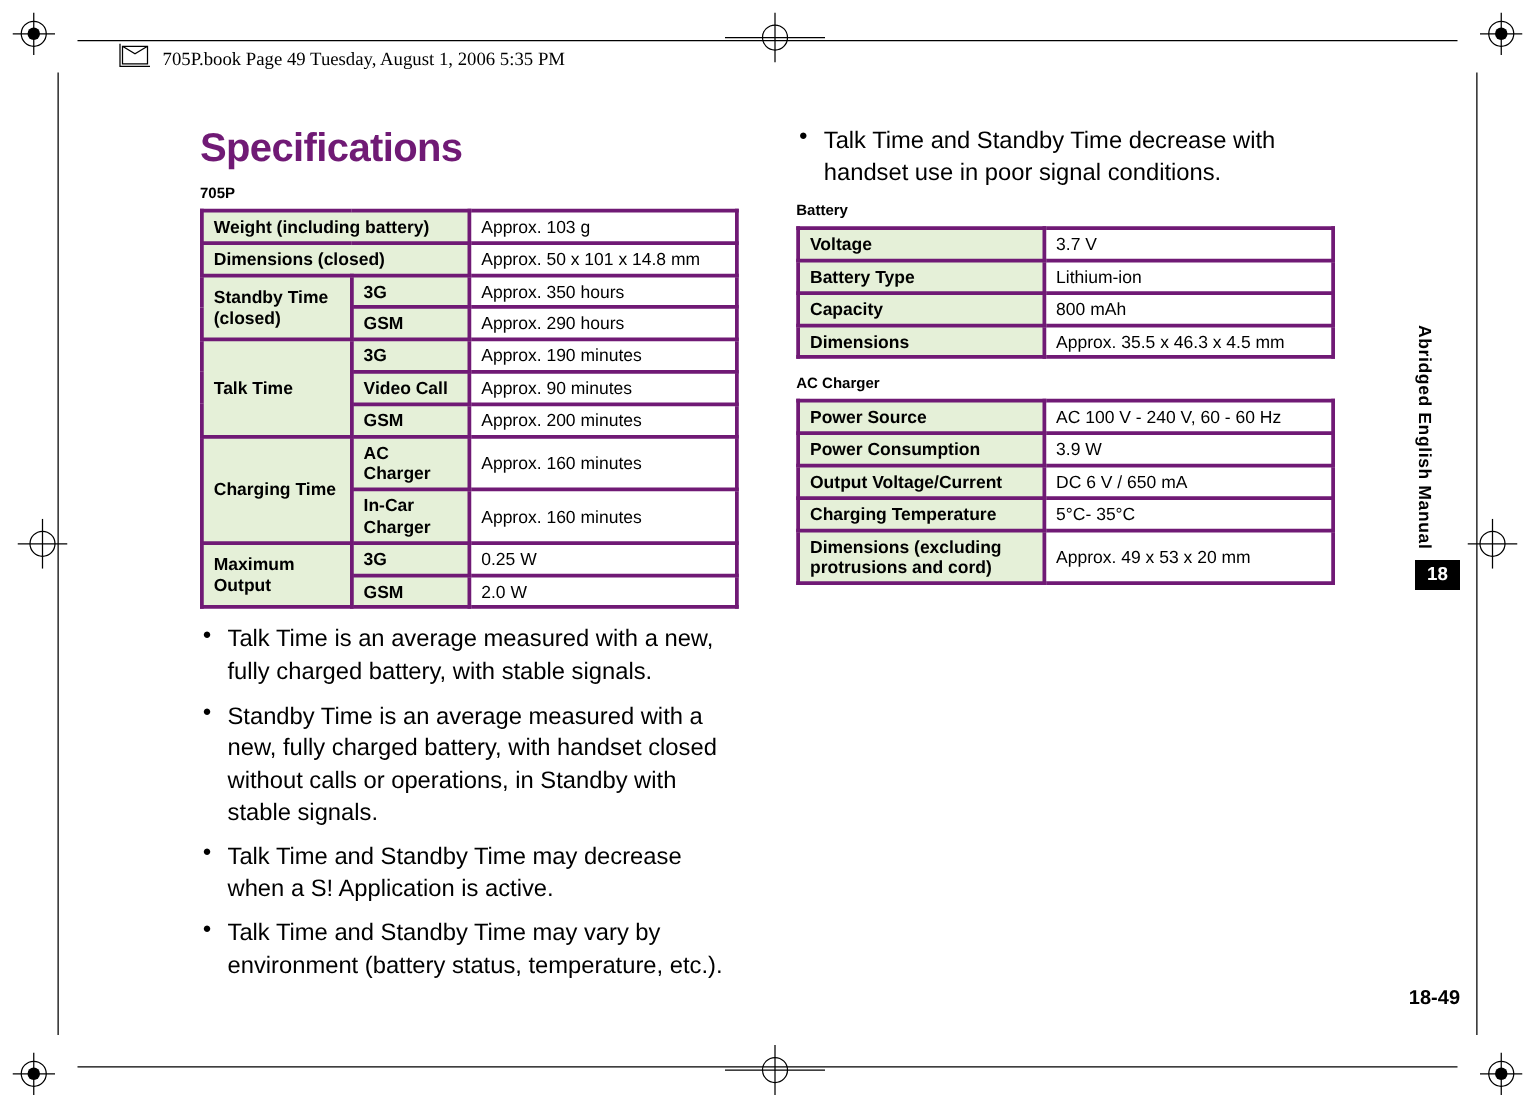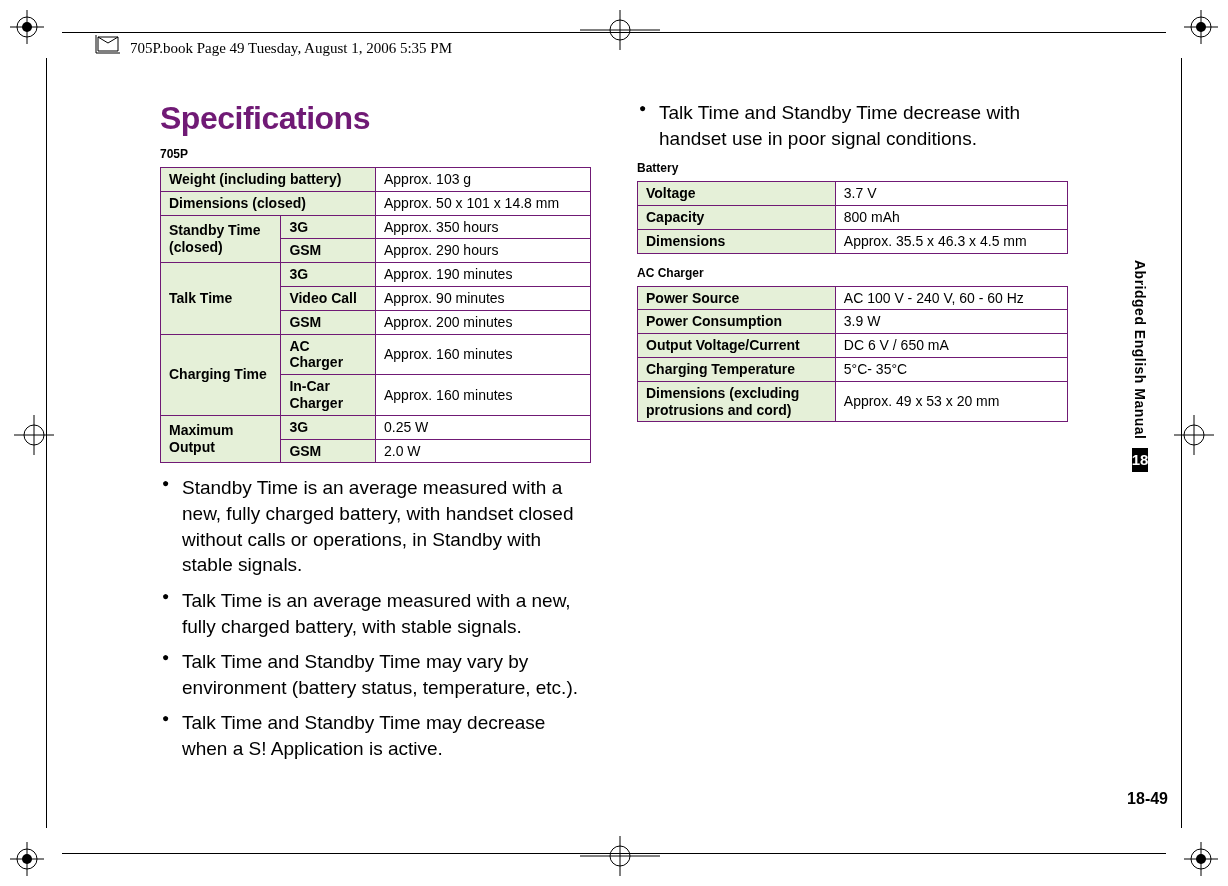--- a/index.html
+++ b/index.html
@@ -64,21 +64,21 @@
     margin-top: 10px;
   }
 
   table.spec {
     width: 100%;
     border-collapse: collapse;
     font-size: 14px;
     margin-bottom: 12px;
   }
   table.spec td, table.spec th {
-    border: 1px solid #701a75;
+    border: 3px solid #701a75;
     padding: 3px 8px;
     text-align: left;
     vertical-align: middle;
     line-height: 1.2;
   }
   table.spec .label {
     background: #e5f0d8;
     font-weight: bold;
   }
 
@@ -112,21 +112,21 @@
     writing-mode: vertical-rl;
     font-weight: bold;
     font-size: 14px;
     letter-spacing: 0.5px;
   }
   .chapter-box {
     background: #000;
     color: #fff;
     font-weight: bold;
     font-size: 15px;
-    width: 16px;
+    width: 36px;
     height: 24px;
     display: flex;
     align-items: center;
     justify-content: center;
     margin-top: 8px;
   }
 
   .page-num {
     position: absolute;
     right: 60px;
@@ -264,40 +264,44 @@
         <td>0.25 W</td>
       </tr>
       <tr>
         <td class="label">GSM</td>
         <td>2.0 W</td>
       </tr>
     </tbody>
       </table>
 
     <ul class="notes">
+      <li>Talk Time is an average measured with a new, fully charged battery, with stable signals.</li>
       <li>Standby Time is an average measured with a new, fully charged battery, with handset closed without calls or operations, in Standby with stable signals.</li>
-      <li>Talk Time is an average measured with a new, fully charged battery, with stable signals.</li>
+      <li>Talk Time and Standby Time may decrease when a S! Application is active.</li>
       <li>Talk Time and Standby Time may vary by environment (battery status, temperature, etc.).</li>
-      <li>Talk Time and Standby Time may decrease when a S! Application is active.</li>
     </ul>
   </div>
 
   <div class="column">
     <ul class="notes" style="margin-top:0">
       <li>Talk Time and Standby Time decrease with handset use in poor signal conditions.</li>
     </ul>
 
     <h2 class="subtitle">Battery</h2>
     <table class="spec">
       <tbody>
           <tr>
             <td class="label" style="width:46%">Voltage</td>
             <td>3.7 V</td>
           </tr>
       <tr>
+            <td class="label">Battery Type</td>
+            <td>Lithium-ion</td>
+          </tr>
+      <tr>
             <td class="label">Capacity</td>
             <td>800 mAh</td>
           </tr>
       <tr>
             <td class="label">Dimensions</td>
             <td>Approx. 35.5 x 46.3 x 4.5 mm</td>
           </tr>
     </tbody>
       </table>
 

